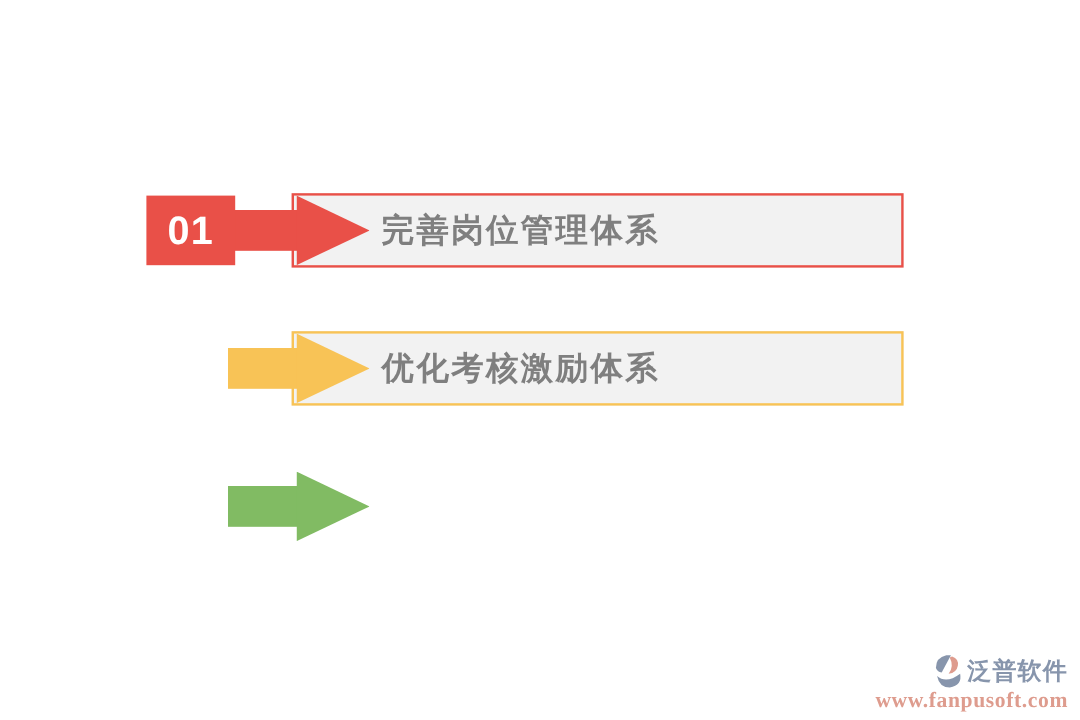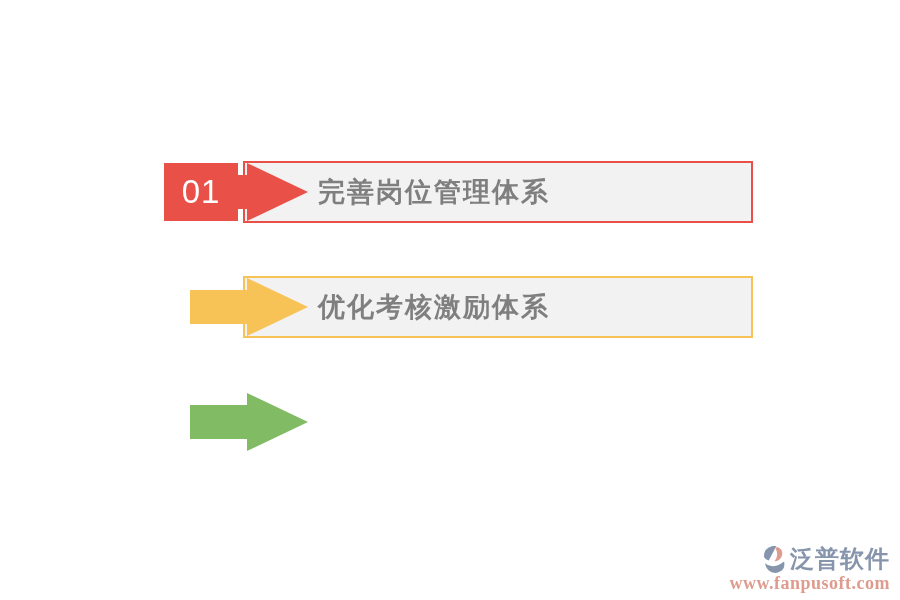--- a/index.html
+++ b/index.html
@@ -27,27 +27,26 @@
   .step-row.r1 { top: 276px; }
   .step-row.r2 { top: 391px; }
 
   .num-square {
     position: absolute;
     left: 0; top: 2px;
     width: 74px; height: 58px;
     background: var(--accent, #ccc);
     color: #ffffff;
     font-size: 33px;
-    font-weight: normal;
+    font-weight: bold;
     display: flex;
     align-items: center;
     justify-content: center;
     letter-spacing: 1px;
     z-index: 3;
-    margin-left: 42px;
   }
   .label-box {
     position: absolute;
     left: 121px; top: 0;
     width: 510px; height: 62px;
     background: #F2F2F2;
     border: 2px solid var(--accent, #ccc);
     display: flex;
     align-items: center;
     padding-left: 73px;
@@ -85,21 +84,21 @@
     display: flex;
     flex-direction: column;
     align-items: flex-end;
   }
   .wm-top {
     display: flex;
     align-items: center;
     gap: 3px;
   }
   .wm-name {
-    font-size: 24px;
+    font-size: 20px;
     font-weight: bold;
     letter-spacing: 1px;
     line-height: 1.1;
   }
   .wm-url {
     font-family: "Liberation Serif", "DejaVu Serif", serif;
     font-size: 18px;
     font-weight: bold;
     letter-spacing: 0.5px;
     margin-top: -2px;

